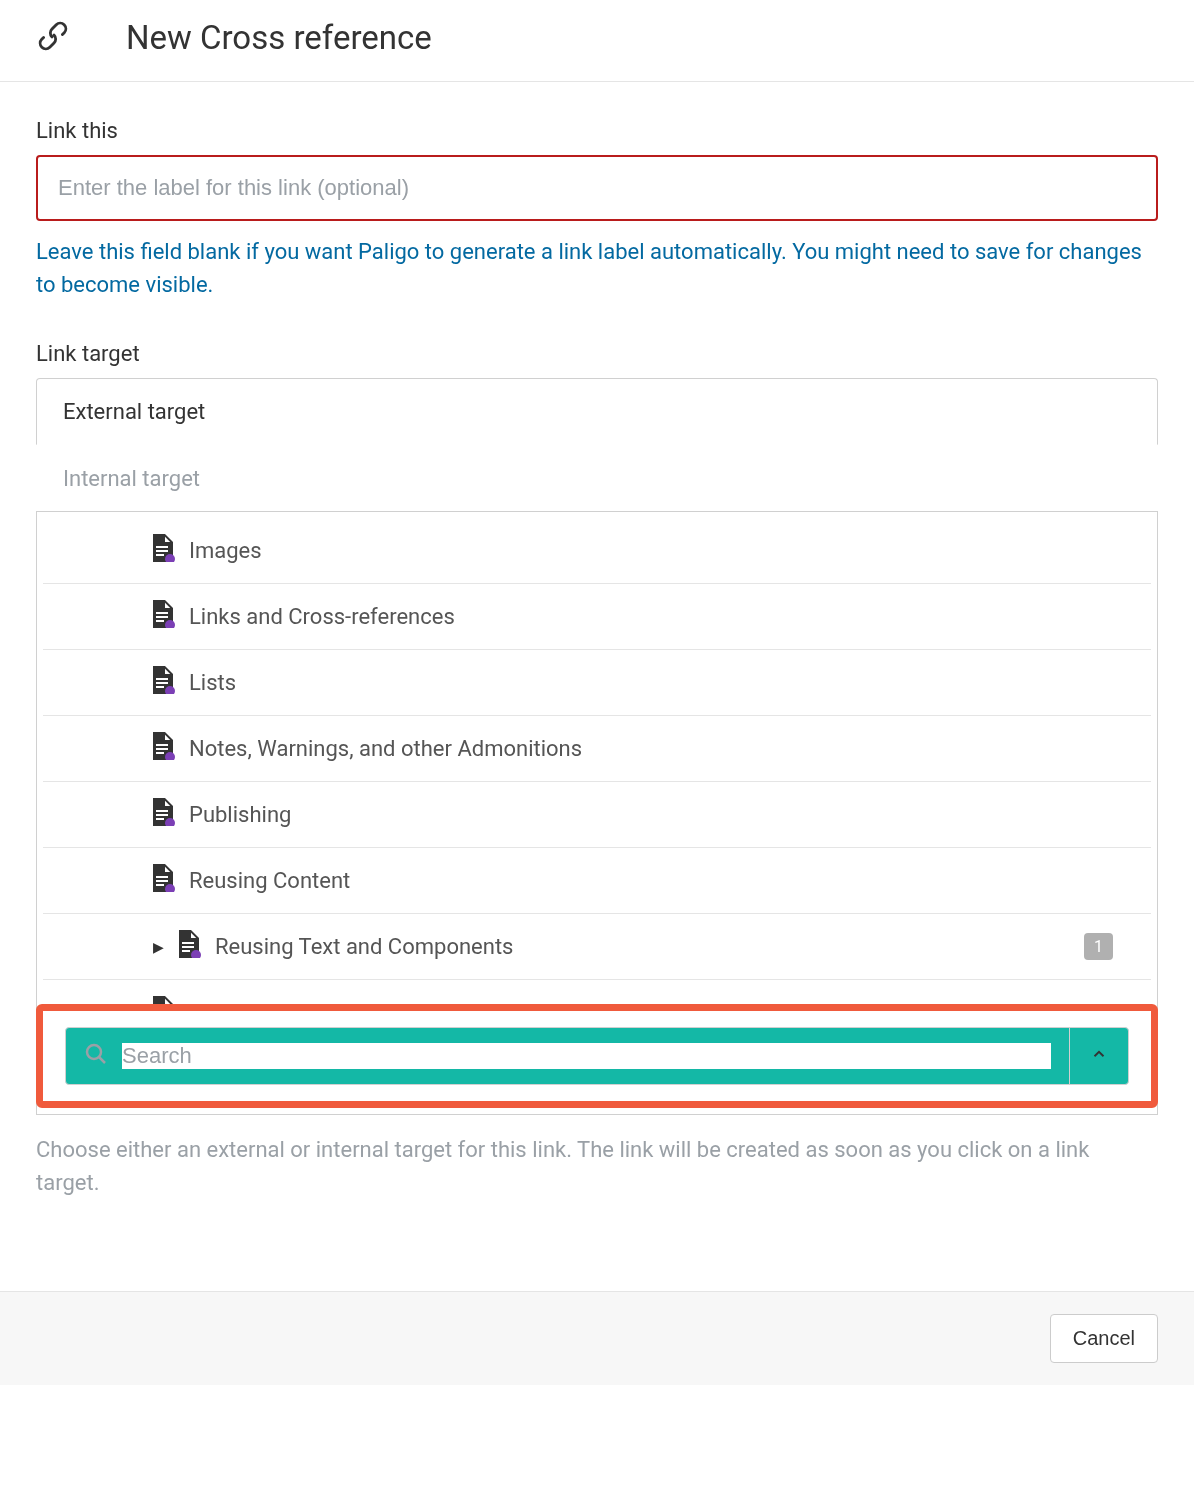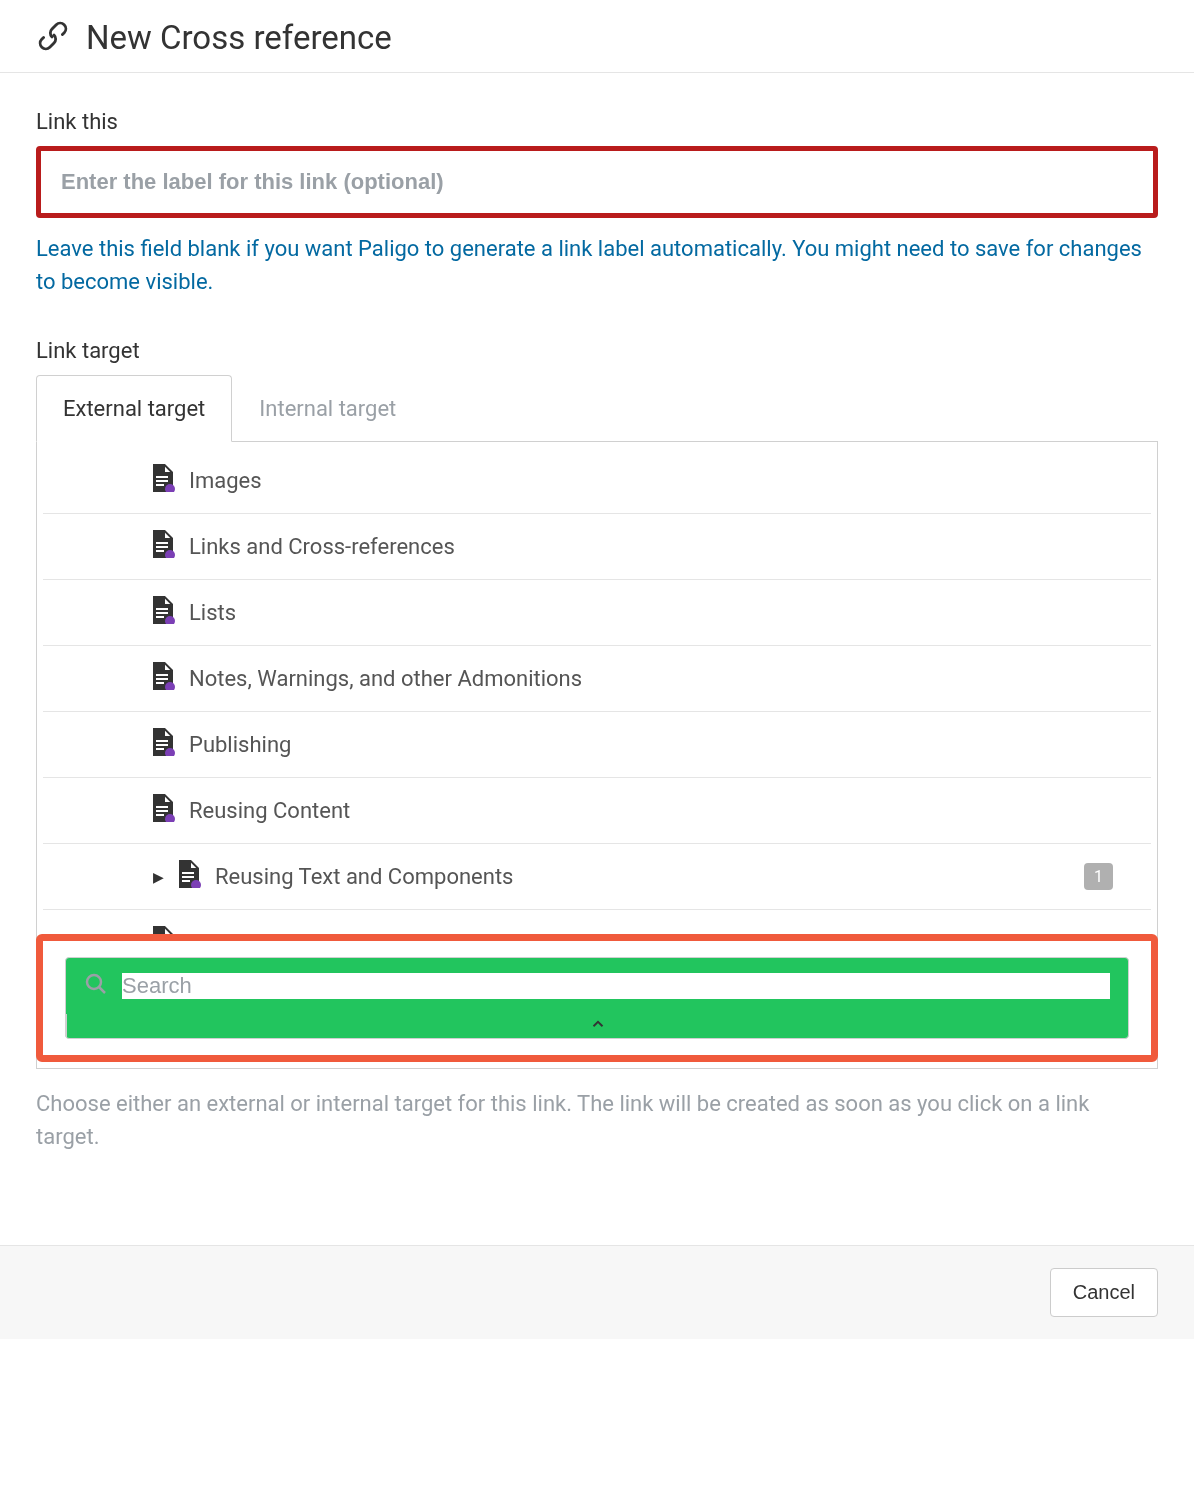--- a/index.html
+++ b/index.html
@@ -5,22 +5,23 @@
     * { box-sizing: border-box; margin: 0; padding: 0; }
     body {
       font-family: -apple-system, BlinkMacSystemFont, "Segoe UI", Roboto, "Helvetica Neue", Arial, sans-serif;
       color: #333;
       background: #fff;
       width: 1194px;
     }
     .header {
       display: flex;
       align-items: center;
-      padding: 18px 36px 15px;
+      padding: 18px 36px 24px;
       border-bottom: 1px solid #e5e5e5;
+      gap: 40px;
     }
     .header-icon {
       color: #333;
       margin-right: 16px;
     }
     .header-title {
       font-size: 33px;
       font-weight: 400;
       color: #333;
     }
@@ -29,39 +30,39 @@
     }
     .form-label {
       font-size: 22px;
       color: #333;
       margin-bottom: 12px;
     }
     .text-input {
       width: 100%;
       padding: 18px 20px;
       font-size: 22px;
-      border: 5px solid #b91c1c;
+      border: 2px solid #b91c1c;
       border-radius: 4px;
       color: #333;
       outline: none;
-      font-weight: bold;
     }
     .text-input::placeholder { color: #9aa0a6; }
     .help-text {
       margin-top: 14px;
       font-size: 22px;
       line-height: 1.5;
       color: #0369a1;
     }
     .link-target-section {
       margin-top: 40px;
     }
     .tabs {
       display: flex;
       margin-top: 12px;
+      flex-direction: column;
     }
     .tab {
       padding: 20px 26px;
       font-size: 22px;
       color: #9aa0a6;
       border: 1px solid transparent;
       cursor: pointer;
     }
     .tab.active {
       color: #333;
@@ -120,22 +121,21 @@
     .highlight-box {
       border: 7px solid #f05a3c;
       border-radius: 6px;
       padding: 16px 22px;
       margin: 0 -7px;
     }
     .search-row {
       display: flex;
       border: 1px solid #d0d0d0;
       border-radius: 4px;
-      background: #22c55e;
-      flex-direction: column;
+      background: #14b8a6;
     }
     .search-field {
       display: flex;
       align-items: center;
       flex: 1;
       padding: 14px 18px;
     }
     .search-icon { color: #9aa0a6; margin-right: 14px; }
     .search-input {
       border: none;

